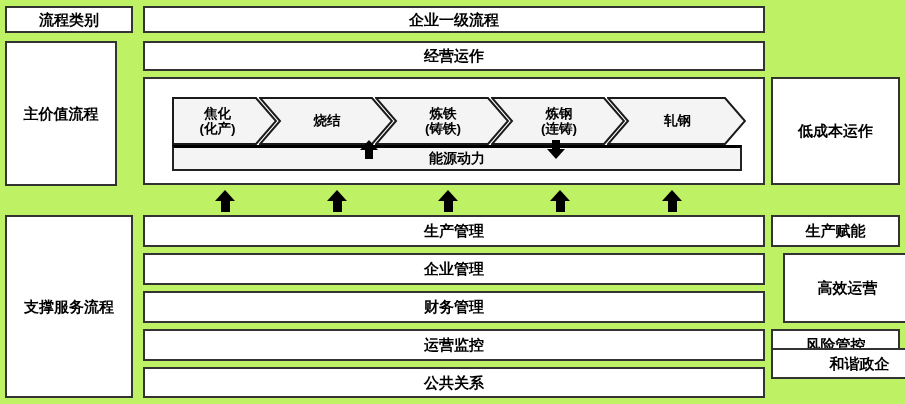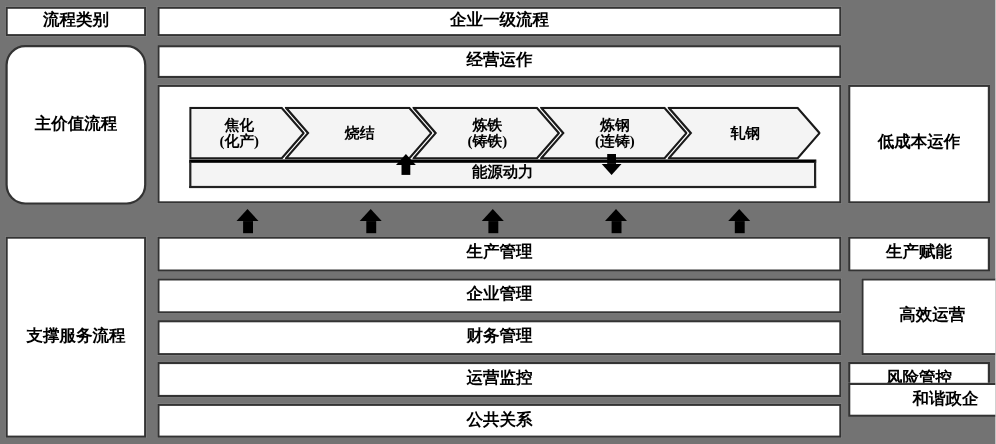--- a/index.html
+++ b/index.html
@@ -1,20 +1,20 @@
 <!DOCTYPE html>
 <html><head>
 <meta charset="utf-8">
 <style>
   html,body{margin:0;padding:0;background:#ffffff;}
   .canvas{
     position:relative;
     width:905px;height:404px;
-    background:#737373;
-    font-family:Liberation Serif, serif;
+    background:#bef264;
+    font-family:Liberation Sans, sans-serif;
     color:#000;
     overflow:hidden;
   }
   .box{
     position:absolute;
     background:#ffffff;
     border:2px solid #333333;
     box-sizing:border-box;
     display:flex;align-items:center;justify-content:center;
     font-weight:bold;font-size:15px;color:#000;
@@ -52,21 +52,21 @@
 
 <div class="canvas">
 
   <div class="box hdr" style="left:5px;top:6px;width:128px;height:27px;">
     <span>流程类别</span>
   </div>
   <div class="box hdr" style="left:143px;top:6px;width:622px;height:27px;">
     <span>企业一级流程</span>
   </div>
 
-  <div class="box" style="left:5px;top:41px;width:128px;height:145px;border-radius:18px;">
+  <div class="box" style="left:5px;top:41px;width:112px;height:145px;">
     <span>主价值流程</span>
   </div>
   <div class="box" style="left:143px;top:41px;width:622px;height:30px;">
     <span>经营运作</span>
   </div>
 
   <div class="box" style="left:5px;top:215px;width:128px;height:183px;">
     <span>支撑服务流程</span>
   </div>
 

